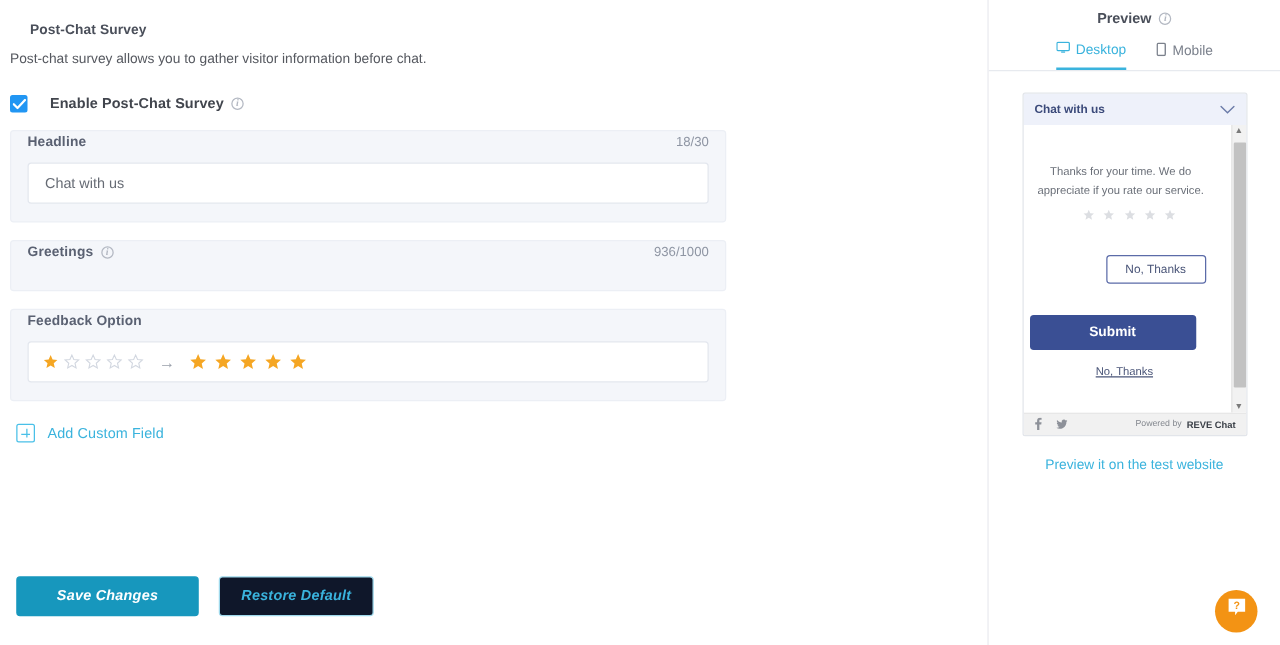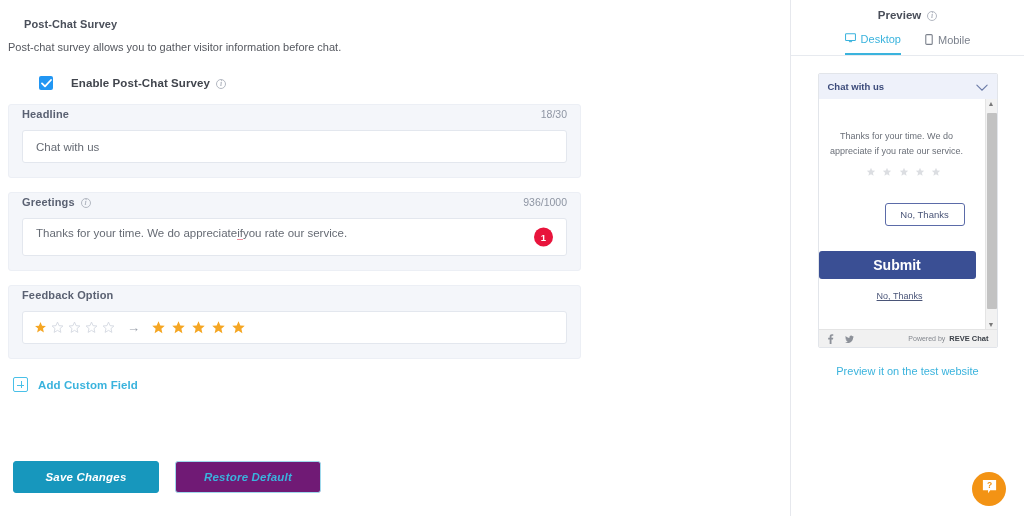--- a/index.html
+++ b/index.html
@@ -21,21 +21,21 @@
   }
   .page-title {
     font-size: 11px; font-weight: bold; color: #4a4f5a;
     letter-spacing: .1px; margin-left: 16px;
   }
   .page-sub {
     font-size: 11px; color: #55585f; margin-top: 11px;
   }
 
   
-  .enable-row { display: flex; align-items: center; margin-top: 23px; margin-left: 31px; }
+  .enable-row { display: flex; align-items: center; margin-top: 23px; }
   .cb {
     width: 14px; height: 14px; border-radius: 2px;
     background: #2196f3; position: relative; flex: none;
     cursor: pointer;
   }
   .cb svg { position: absolute; left: 2px; top: 3px; }
   .enable-label {
     font-size: 11.5px; color: #41454d; font-weight: bold;
     margin-left: 18px; letter-spacing: .1px;
   }
@@ -88,33 +88,33 @@
   .plus-box {
     width: 15px; height: 15px; border: 1px solid #49c0e8; border-radius: 2px;
     position: relative; flex: none;
   }
   .plus-box:before, .plus-box:after {
     content:''; position:absolute; background:#49c0e8;
   }
   .plus-box:before { left: 3px; top: 6.5px; width: 7px; height: 1.6px; }
   .plus-box:after  { top: 3px; left: 6.5px; height: 7px; width: 1.6px; }
   .add-label {
-    font-size: 11.5px; font-weight: bold; color: #3ab3dd;
+    font-size: 11.5px; font-weight: normal; color: #3ab3dd;
     margin-left: 10px; letter-spacing: .1px; cursor: pointer;
   }
 
   
   .actions { position: absolute; left: 13px; bottom: 23px; display: flex; gap: 16px; }
   .btn {
     height: 32px; border-radius: 3px; font-size: 11.5px; font-weight: bold;
     display: flex; align-items: center; justify-content: center;
     cursor: pointer; letter-spacing: .2px; font-style: italic;
   }
   .btn-primary { width: 146px; background: #1797bd; color: #ffffff; border: 1px solid #1797bd; }
-  .btn-ghost { width: 146px; background: #701a75; color: #3ab3dd; border: 1px solid #9fd9ec; }
+  .btn-ghost { width: 124px; background: #0f172a; color: #3ab3dd; border: 1px solid #9fd9ec; }
 
   
   .preview {
     width: 233px; height: 516px; background: #ffffff;
     position: relative;
   }
   .preview-title {
     text-align: center; font-size: 11.5px; font-weight: bold;
     color: #4a4f5a; padding-top: 9px;
   }
@@ -146,24 +146,24 @@
   }
   .w-stars { text-align: center; margin-top: 4px; padding-right: 8px; }
   .w-star { width: 10px; height: 10px; display: inline-block; margin: 0 1px; }
   .w-nothanks-btn {
     width: 80px; height: 23px; margin: 22px auto 0 auto; margin-right: 32px;
     border: 1px solid #5b6ba8; border-radius: 3px; background: #fff;
     display: flex; align-items: center; justify-content: center;
     font-size: 9.5px; color: #4a5578; cursor: pointer;
   }
   .w-submit {
-    width: 157px; height: 28px; margin: 25px auto 0 auto; margin-right: 40px;
+    width: 133px; height: 28px; margin: 25px auto 0 auto; margin-right: 40px;
     background: #3a4f94; border-radius: 3px; color: #ffffff;
     display: flex; align-items: center; justify-content: center;
-    font-size: 14px; font-weight: bold; cursor: pointer;
+    font-size: 11px; font-weight: bold; cursor: pointer;
   }
   .w-link {
     text-align: center; margin-top: 12px; padding-right: 16px;
     font-size: 9px; color: #4a5578; text-decoration: underline; cursor: pointer;
   }
   .w-scroll {
     position: absolute; right: 0; top: 0; width: 12px; height: 230px;
     background: #f2f2f2; border-left: 1px solid #e4e4e4;
     display: flex; flex-direction: column; align-items: center;
     justify-content: space-between; padding: 1px 0;
@@ -222,26 +222,20 @@
         <span>Chat with us</span>
       </div>
     </div>
 
     <div class="panel">
       <div class="panel-head">
         <span class="panel-label">
           <span>Greetings</span><span class="info-icon">i</span>
         </span>
         <span class="panel-count">936/1000</span>
-      </div>
-      <div class="field tall">
-        <span>Thanks for your time. We do appreciate </span>
-          <span class="spell">if</span>
-          <span> you rate our service.</span>
-        <span class="badge">1</span>
       </div>
     </div>
 
     <div class="panel">
       <div class="panel-head">
         <span class="panel-label">Feedback Option</span>
       </div>
       <div class="field" style="padding:0;">
         <div class="stars-row">
           <span class="star"><svg viewBox="0 0 24 24" width="13" height="13">

